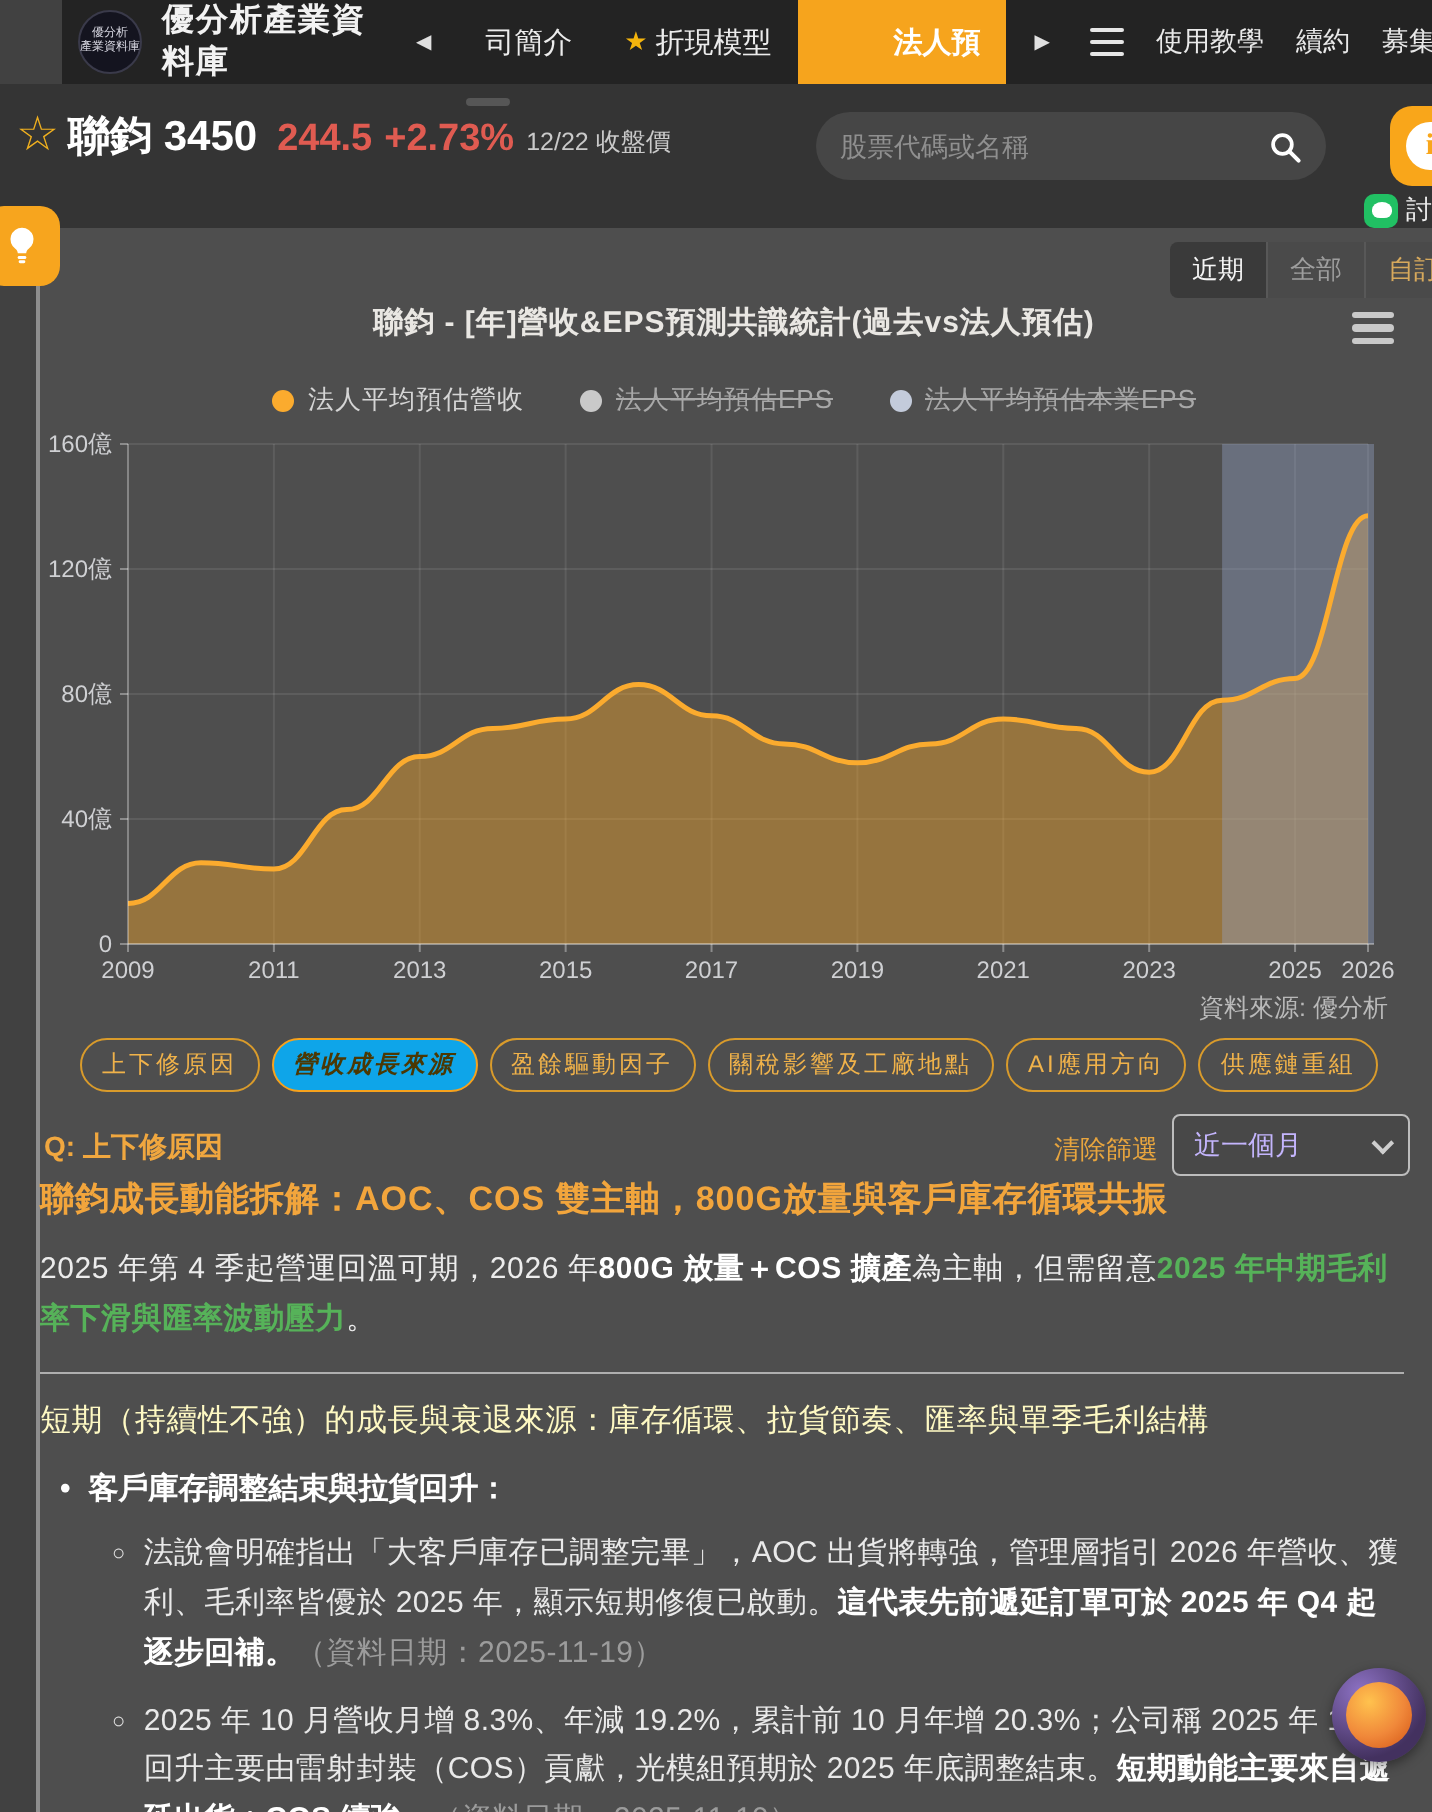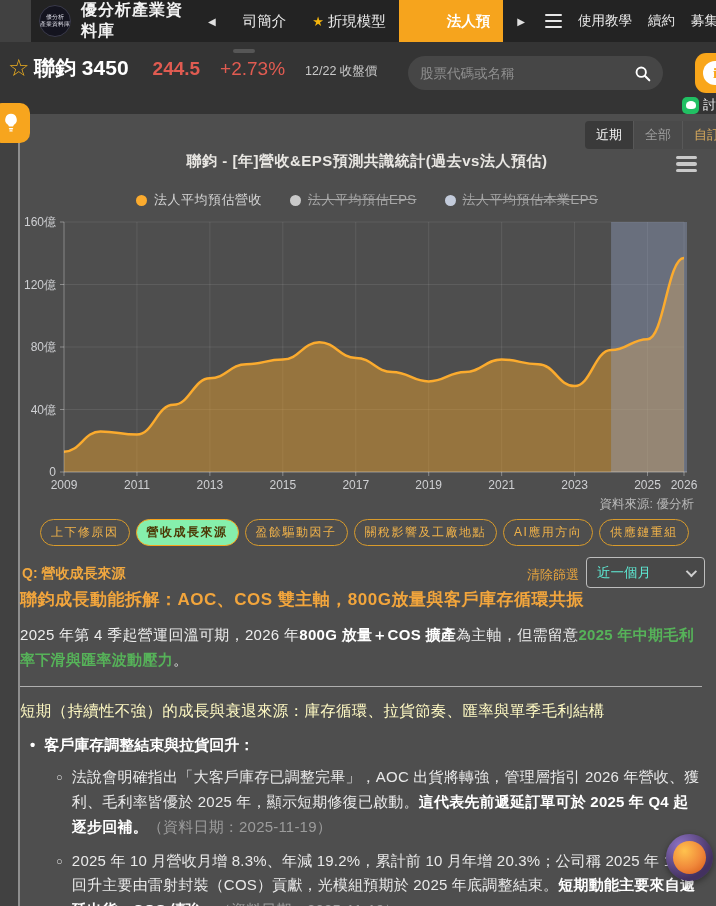--- a/index.html
+++ b/index.html
@@ -22,24 +22,24 @@
   .nav-item.active { background:#f6a41d; color:#fff; font-weight:bold;padding-left:48px; }
   .hamburger { display:flex; flex-direction:column; gap:4px; padding:4px 6px; background:none; border:none; cursor:pointer; }
   .hamburger i { display:block; width:17px; height:2px; background:#e6e6e6; border-radius:1px; }
   .nav-links { margin-left:auto; display:flex; gap:16px; padding-right:2px; white-space:nowrap; }
   .nav-links span { color:#e9e9e9; font-size:13.5px; cursor:pointer; }
 
   
   .stock-header { position:absolute; left:0; top:42px; width:716px; height:72px; background:#343434; z-index:25; }
   .drag-handle { position:absolute; left:233px; top:7px; width:22px; height:4px; border-radius:2px; background:#565656; }
   .fav-star { position:absolute; left:8px; top:14px; font-size:24px; color:#f0b01f; cursor:pointer; line-height:1; }
-  .stock-line { position:absolute; left:34px; top:12px; display:flex; align-items:baseline; gap:20px; white-space:nowrap; }
+  .stock-line { position:absolute; left:34px; top:12px; display:flex; align-items:baseline; gap:6px; white-space:nowrap; }
   .stock-name { color:#ffffff; font-size:21px; font-weight:bold; }
   .stock-price { color:#e05b51; font-size:19px; font-weight:bold; margin-left:4px; }
-  .stock-change { color:#e05b51; font-size:19px; font-weight:normal;text-align:center; }
+  .stock-change { color:#e05b51; font-size:19px; font-weight:bold;text-align:center; }
   .price-note { color:#c9c9c9; font-size:12.5px; }
   .stock-meta { position:absolute; left:10px; top:46px; color:#c6c6c6; font-size:13px; letter-spacing:.5px; }
   .search-box { position:absolute; left:408px; top:14px; width:255px; height:34px; background:#464646;
                 border-radius:17px; display:flex; align-items:center; padding:0 12px; }
   .search-box input { flex:1; background:transparent; border:none; outline:none; color:#e8e8e8; font-size:13.5px;
                       font-family:inherit; }
   .search-box input::placeholder { color:#8f8f8f; }
   .info-btn { position:absolute; left:695px; top:11px; width:40px; height:40px; background:#f9a61a; border-radius:11px;
               display:flex; align-items:center; justify-content:center; cursor:pointer; }
   .info-btn .i-circle { width:24px; height:24px; border-radius:50%; background:#fff; color:#f9a61a;
@@ -72,26 +72,26 @@
   .legend .lbl { font-size:13px; color:#d5d5d5; letter-spacing:.5px; }
   .legend li.off .lbl { color:#a8a8a8; text-decoration:line-through; }
   #chart-svg { position:absolute; left:0; top:212px; }
   #chart-svg text { font-family:"Liberation Sans","DejaVu Sans",sans-serif; font-size:12px; fill:#cfd0d3; }
   .source { position:absolute; right:22px; top:496px; color:#b9b9b9; font-size:12.5px; }
 
   
   .pills { position:absolute; left:40px; top:519px; display:flex; gap:6px; white-space:nowrap; }
   .pill { border:1px solid #d99b2b; border-radius:15px; padding:4px 10px; color:#f0b24a; font-size:12px;
           letter-spacing:1.5px; background:transparent; cursor:pointer; font-family:inherit; white-space:nowrap; }
-  .pill.active { background:#86efac; color:#4b3804; font-weight:bold; border-color:#f7a21c; }
+  .pill.active { background:#0ea5e9; color:#4b3804; font-weight:bold; border-color:#f7a21c;font-style:italic; }
   .q-label { position:absolute; left:22px; top:565px; color:#f0a73f; font-size:14px; font-weight:600; }
   .clear-link { position:absolute; left:527px; top:566px; color:#e8a53e; font-size:13px; cursor:pointer; }
   .period-select { position:absolute; left:586px; top:557px; width:119px; height:31px; border:1px solid #bdbdbd;
                    border-radius:4px; background:#484848; display:flex; align-items:center; padding:0 10px;
-                   color:#5eead4; font-size:13.5px; cursor:pointer; }
+                   color:#c4b5fd; font-size:13.5px; cursor:pointer; }
   .period-select .chev { margin-left:auto; width:8px; height:8px; border-right:2px solid #cfcfcf;
                    border-bottom:2px solid #cfcfcf; transform:rotate(45deg) translateY(-2px); }
 
   
   .article { position:absolute; left:20px; top:588px; width:682px; }
   .headline { color:#f2a53c; font-size:17px; font-weight:bold; letter-spacing:.5px; line-height:1.45; }
   .intro { margin-top:9px; font-size:15px; line-height:1.7; color:#ececec; letter-spacing:.3px; }
   .seg-red { color:#ffffff; font-weight:bold; }
   .seg-green { color:#56b259; font-weight:bold; }
   .divider { border:none; border-top:1px solid rgba(255,255,255,.55); margin:13px 0 12px 0; }
@@ -274,21 +274,21 @@
 
   <div class="pills" id="pills">
       <button class="pill">上下修原因</button>
       <button class="pill active">營收成長來源</button>
       <button class="pill">盈餘驅動因子</button>
       <button class="pill">關稅影響及工廠地點</button>
       <button class="pill">AI應用方向</button>
       <button class="pill">供應鏈重組</button>
     </div>
 
-  <span class="q-label">Q: 營收成長來源</span>
+  <span class="q-label">Q: 上下修原因</span>
   <span class="clear-link">清除篩選</span>
   <div class="period-select">
     <span>近一個月</span>
     <span class="chev"></span>
   </div>
 
   <article class="article">
     <h2 class="headline">聯鈞成長動能拆解：AOC、COS 雙主軸，800G放量與客戶庫存循環共振</h2>
     <p class="intro" id="intro"><span class="seg-normal">2025 年第 4 季起營運回溫可期，2026 年</span><span class="seg-red">800G 放量＋COS 擴產</span><span class="seg-normal">為主軸，但需留意</span><span class="seg-green">2025 年中期毛利率下滑與匯率波動壓力</span><span class="seg-normal">。</span></p>
     <hr class="divider">

